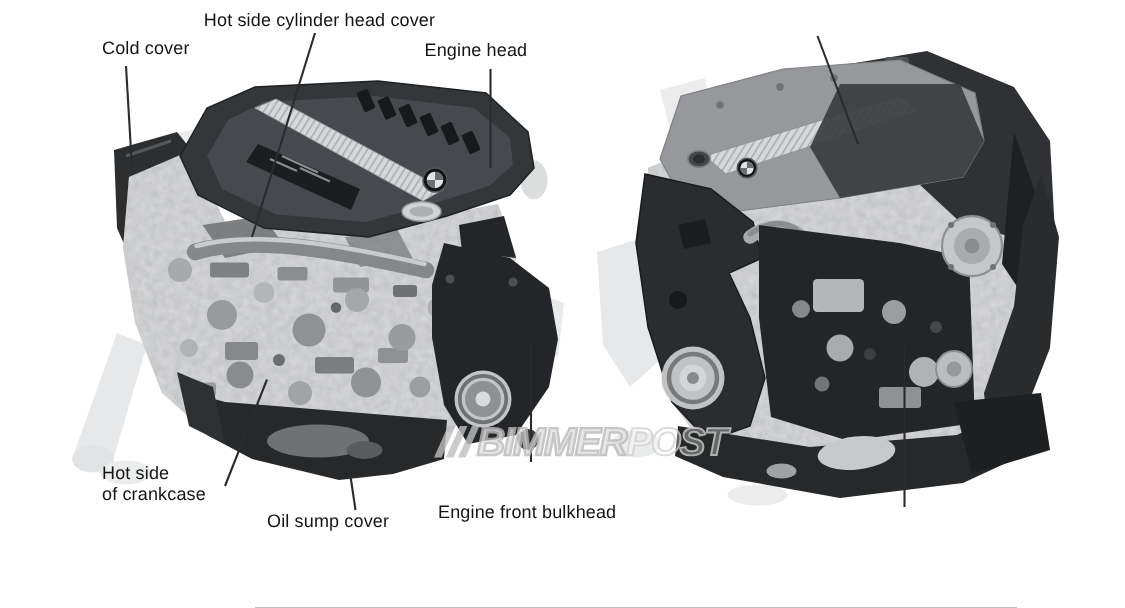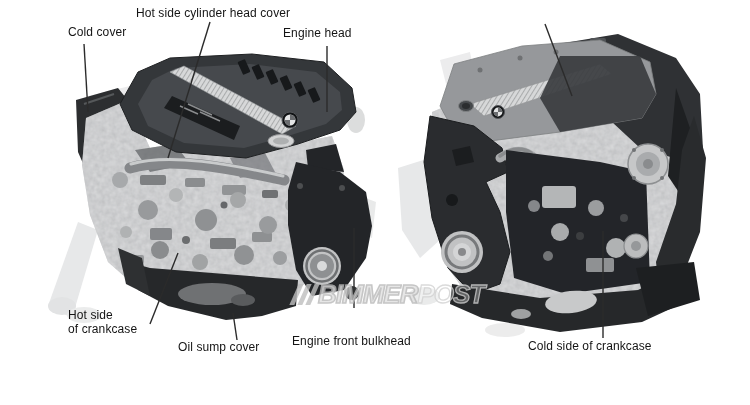--- a/index.html
+++ b/index.html
@@ -274,14 +274,13 @@
     <span class="wm-light">POST</span>
   </div>
 
   <div class="label center" style="left:127px;top:7px;width:172px;">Hot side cylinder head cover</div>
   <div class="label" style="left:68px;top:26px;">Cold cover</div>
   <div class="label" style="left:283px;top:27px;">Engine head</div>
   <div class="label" style="left:68px;top:309px;">Hot side
 of crankcase</div>
   <div class="label" style="left:178px;top:341px;">Oil sump cover</div>
   <div class="label" style="left:292px;top:311px;margin-top:24px;">Engine front bulkhead</div>
-  <div class="label" style="left:528px;top:340px;">Cold side of crankcase</div>
 </div>
 
 </body></html>

